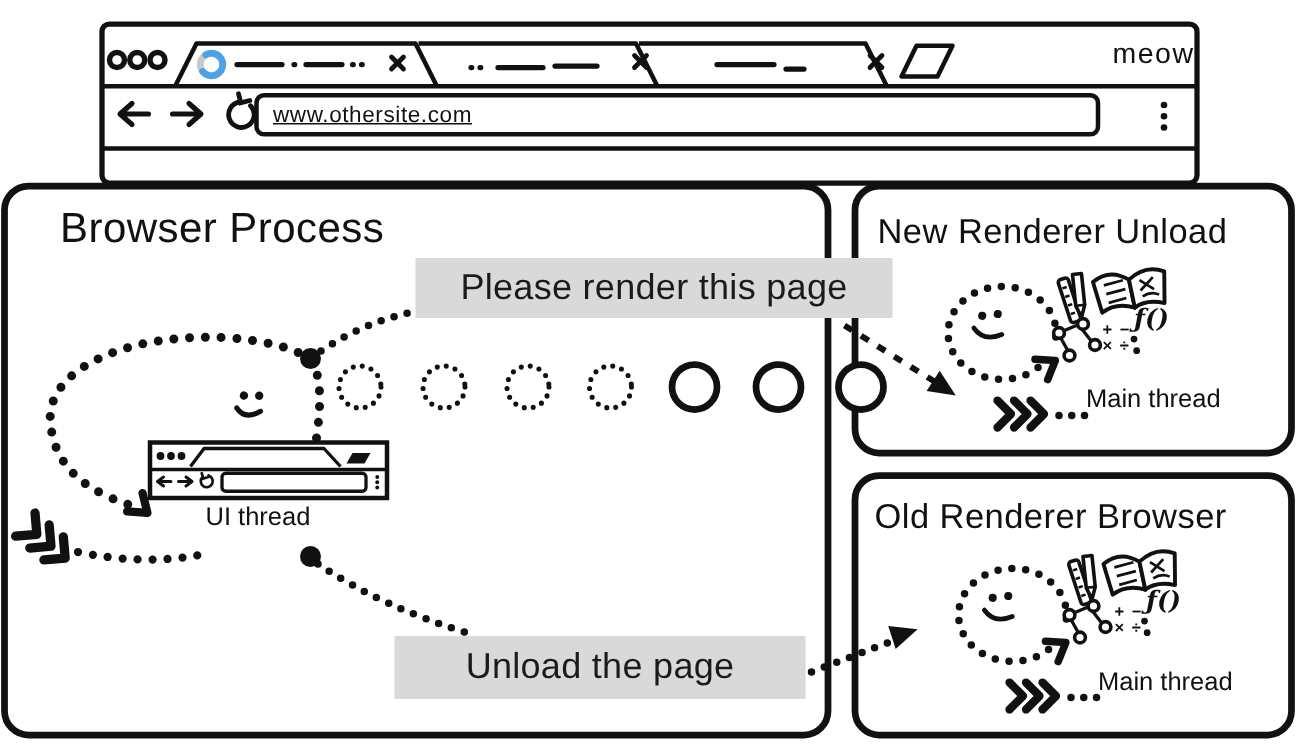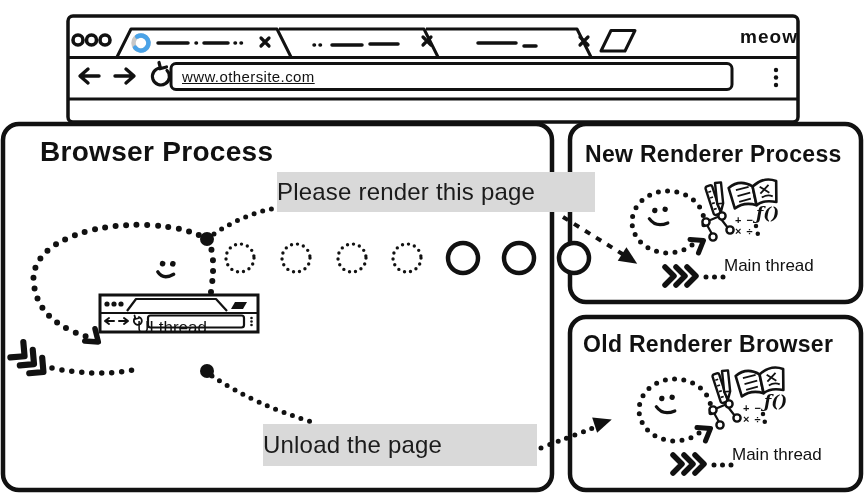--- a/index.html
+++ b/index.html
@@ -8,36 +8,36 @@
     --spinner-blue:#4aa3e8;
     --spinner-track:#c8c8c8;
   }
   html,body{margin:0;padding:0;background:#ffffff;}
   .stage{
     position:relative;width:865px;height:504px;overflow:hidden;background:#fff;
     font-family:"Liberation Sans","DejaVu Sans",sans-serif;color:var(--ink);
   }
   .stage svg{position:absolute;left:0;top:0;color:var(--ink);}
   .txt{position:absolute;white-space:nowrap;}
-  .proc-title{font-weight:bold;letter-spacing:.3px;}
+  .proc-title{font-weight:normal;letter-spacing:.3px;}
   .bp-title{left:40px;top:136px;font-size:28px;}
   .nr-title{left:585px;top:141px;font-size:23px;}
   .or-title{left:583px;top:331px;font-size:23px;}
   .msg-label{
-    position:absolute;background:var(--label-bg);display:flex;align-items:center;justify-content:flex-start;
+    position:absolute;background:var(--label-bg);display:flex;align-items:center;justify-content:center;
     font-size:24px;color:#1b1b1b;letter-spacing:.2px;
   }
   .msg-render{left:277px;top:172px;width:318px;height:40px;}
   .msg-unload{left:263px;top:424px;width:274px;height:42px;}
   .thread-label{font-weight:normal;font-size:17px;}
-  .ui-thread{left:137px;top:318px;}
+  .ui-thread{left:137px;top:335px;}
   .main-thread-new{left:724px;top:256px;}
   .main-thread-old{left:732px;top:445px;}
   .url-text{left:182px;top:68px;font-size:15px;letter-spacing:.4px;text-decoration:underline;}
-  .brand{left:740px;top:26px;width:58px;text-align:center;font-size:19px;font-weight:bold;letter-spacing:1px;}
+  .brand{left:740px;top:26px;width:58px;text-align:center;font-size:19px;font-weight:normal;letter-spacing:1px;}
   .math{display:flex;flex-direction:column;line-height:11px;font-size:11px;font-weight:bold;letter-spacing:1px;}
   .math-new{left:735px;top:215px;}
   .math-old{left:743px;top:403px;}
   .fn{font-size:17px;font-weight:bold;font-style:italic;font-family:"DejaVu Serif",serif;}
   .fn-new{left:756px;top:203px;}
   .fn-old{left:764px;top:391px;}
 </style>
 </head>
 <body>
 
@@ -240,21 +240,21 @@
     <g transform="translate(707,368)">
           <use href="#iconCluster"></use>
         </g>
   </g>
 </svg>
 
 <div class="txt url-text">www.othersite.com</div>
 <div class="txt brand">meow</div>
 
 <div class="txt proc-title bp-title">Browser Process</div>
-<div class="txt proc-title nr-title">New Renderer Process</div>
+<div class="txt proc-title nr-title">New Renderer Unload</div>
 <div class="txt proc-title or-title">Old Renderer Browser</div>
 
 <div class="msg-label msg-render">
   <span>Please render this page</span>
 </div>
 <div class="msg-label msg-unload">
   <span>Unload the page</span>
 </div>
 
 <div class="txt thread-label ui-thread">UI thread</div>

